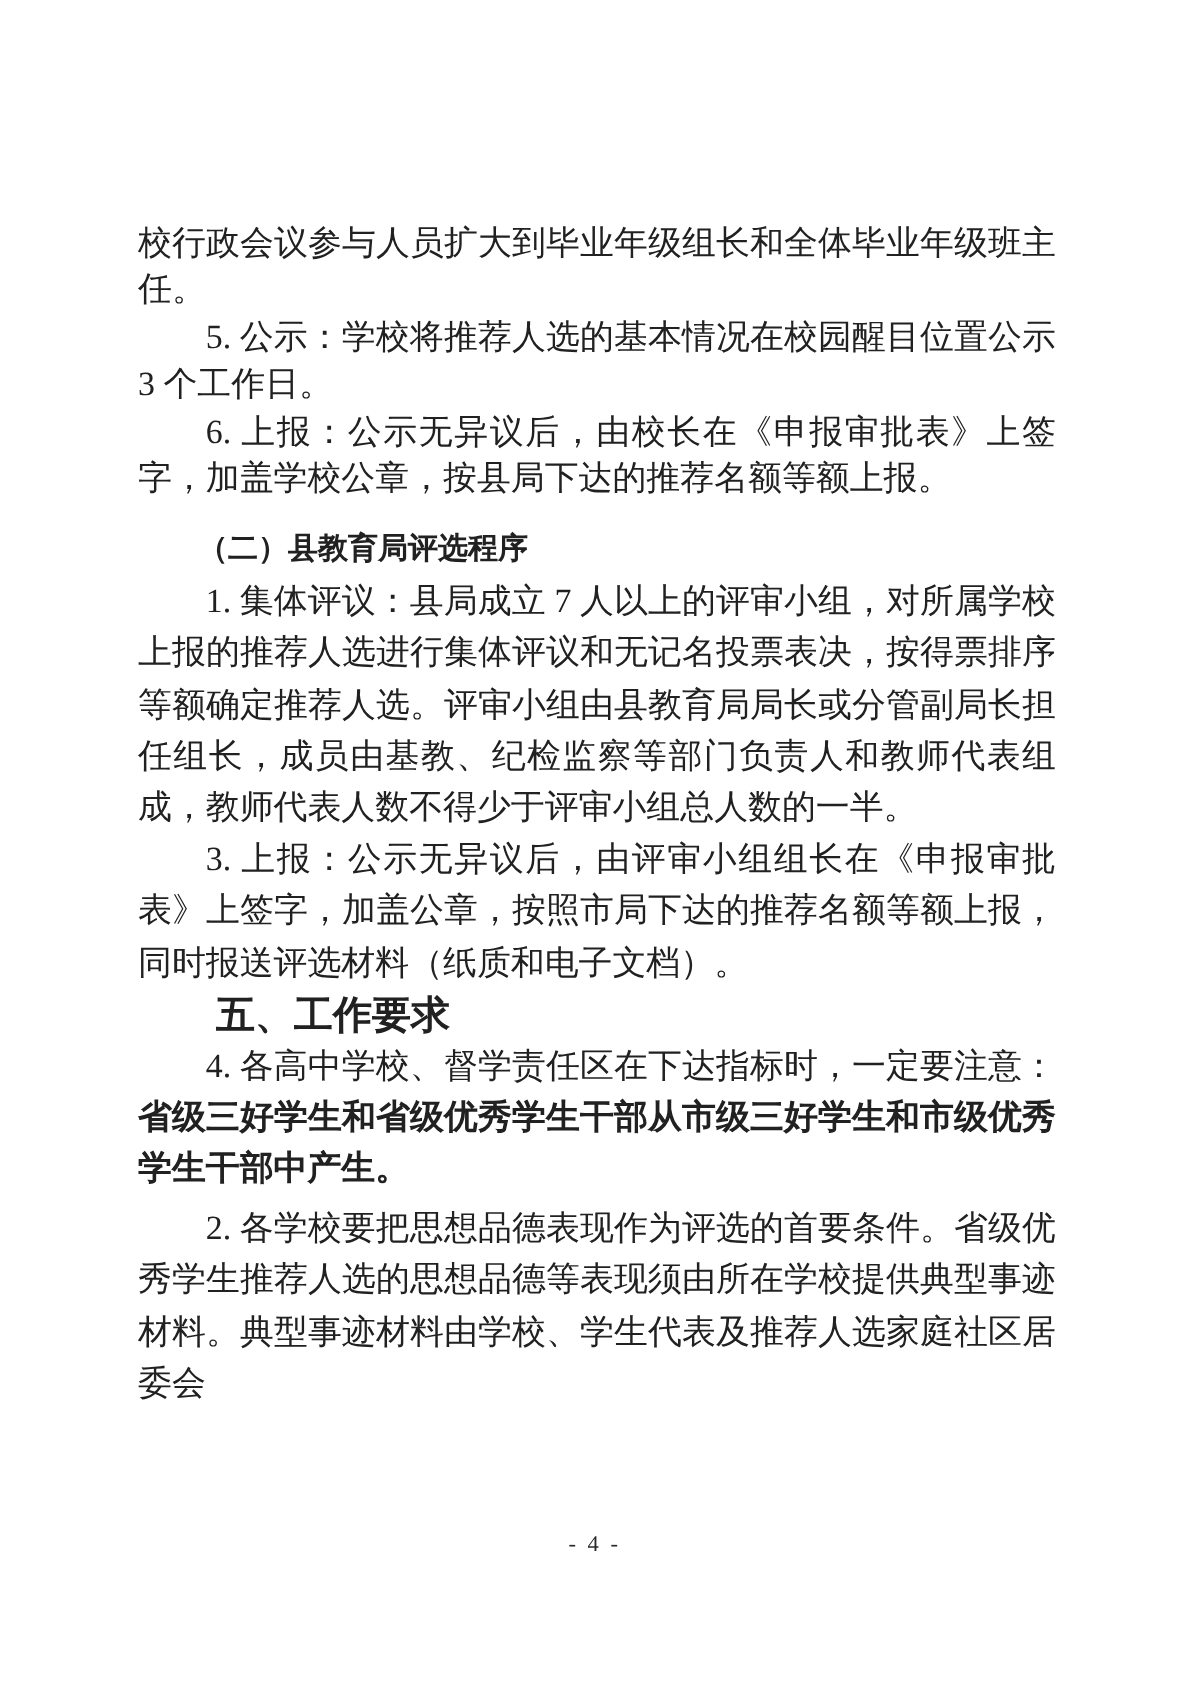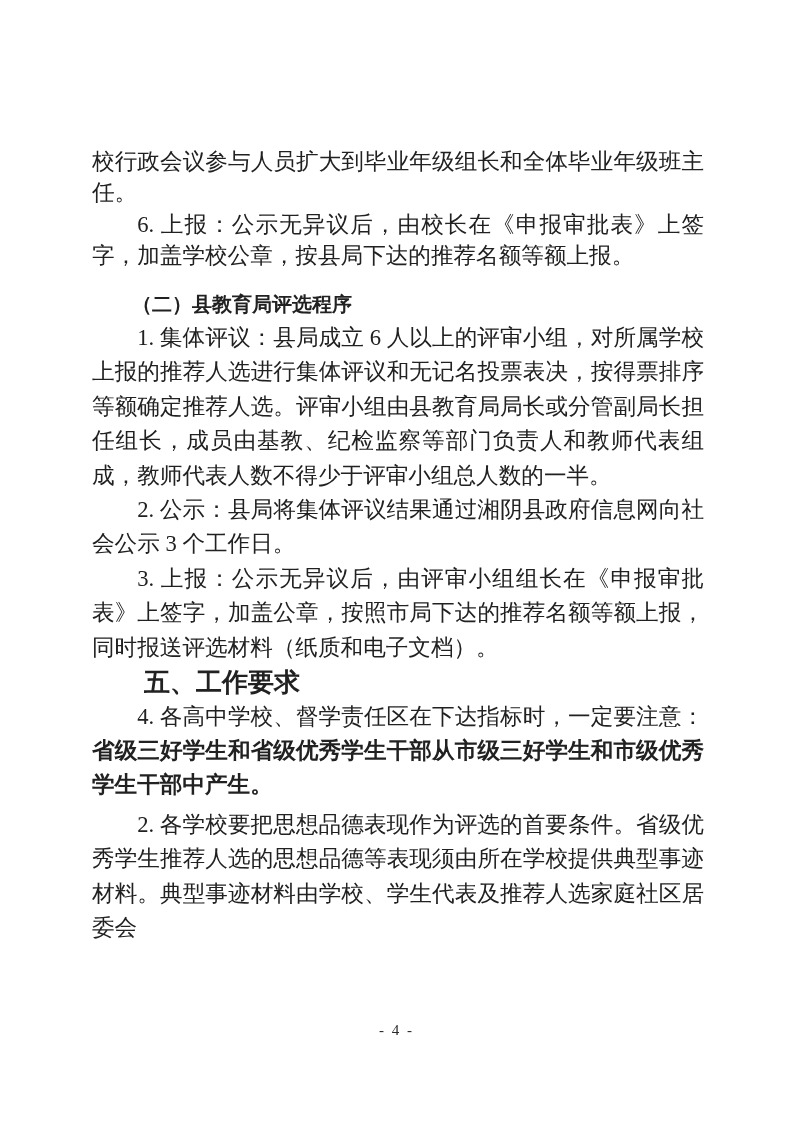--- a/index.html
+++ b/index.html
@@ -70,28 +70,28 @@
 </style>
 </head>
 <body style="background: rgb(255, 255, 255);">
 
 <div class="page">
 
   <div class="content" style="color: rgb(33, 33, 33);">
 
     <p class="para no-indent tight">校行政会议参与人员扩大到毕业年级组长和全体毕业年级班主任。</p>
 
+    <p class="para tight">5. 公示：学校将推荐人选的基本情况在校园醒目位置公示 3 个工作日。</p>
 
     <p class="para tight">6. 上报：公示无异议后，由校长在《申报审批表》上签字，加盖学校公章，按县局下达的推荐名额等额上报。</p>
 
     <h3 class="h-kai">（二）县教育局评选程序</h3>
 
-    <p class="para">1. 集体评议：县局成立 6 人以上的评审小组，对所属学校上报的推荐人选进行集体评议和无记名投票表决，按得票排序等额确定推荐人选。评审小组由县教育局局长或分管副局长担任组长，成员由基教、纪检监察等部门负责人和教师代表组成，教师代表人数不得少于评审小组总人数的一半。</p>
+    <p class="para">1. 集体评议：县局成立 7 人以上的评审小组，对所属学校上报的推荐人选进行集体评议和无记名投票表决，按得票排序等额确定推荐人选。评审小组由县教育局局长或分管副局长担任组长，成员由基教、纪检监察等部门负责人和教师代表组成，教师代表人数不得少于评审小组总人数的一半。</p>
 
-    <p class="para">2. 公示：县局将集体评议结果通过湘阴县政府信息网向社会公示 3 个工作日。</p>
 
     <p class="para">3. 上报：公示无异议后，由评审小组组长在《申报审批表》上签字，加盖公章，按照市局下达的推荐名额等额上报，同时报送评选材料（纸质和电子文档）。</p>
 
     <h3 class="h-hei">五、工作要求</h3>
 
     <p class="para"><span>4. 各高中学校、督学责任区在下达指标时，一定要注意：</span><span class="b">省级三好学生和省级优秀学生干部从市级三好学生和市级优秀学生干部中产生。</span></p>
 
     <p class="para gap-top">2. 各学校要把思想品德表现作为评选的首要条件。省级优秀学生推荐人选的思想品德等表现须由所在学校提供典型事迹材料。典型事迹材料由学校、学生代表及推荐人选家庭社区居委会</p>
 
   </div>

